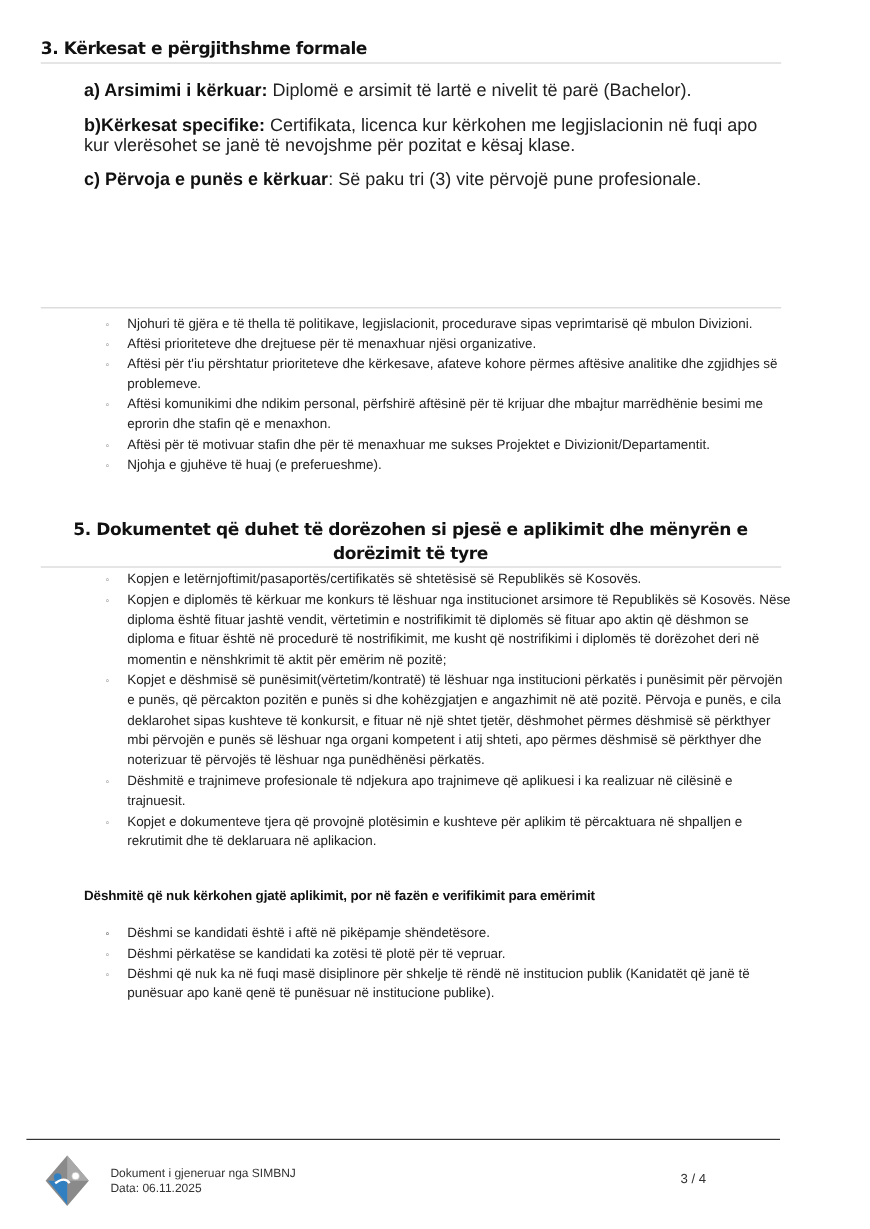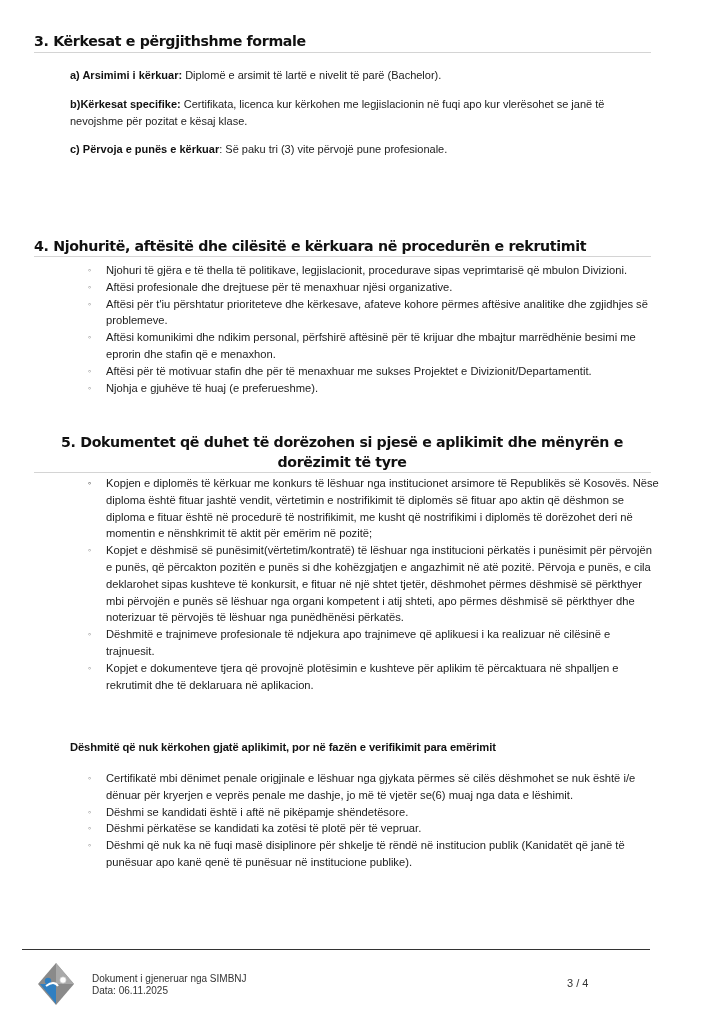--- a/index.html
+++ b/index.html
@@ -12,21 +12,21 @@
     .h2 {
       position: absolute; left: 34px; width: 616px;
       font-family: "DejaVu Sans", sans-serif; font-weight: bold; font-size: 14.2px;
       letter-spacing: -0.35px; line-height: 20px; color: #111;
     }
     .rule {
       position: absolute; left: 34px; width: 617px; height: 1px; background: #d4d4d4;
     }
     .para {
       position: absolute; left: 70px; width: 580px;
-      font-size: 11px; line-height: 17px; color: #222;
+      font-size: 15px; line-height: 17px; color: #222;
     }
     .para b { color: #111; }
 
     ul.bul {
       position: absolute; left: 70px; width: 590px; margin: 0; padding: 0; list-style: none;
       font-size: 11.2px; line-height: 16.8px; color: #222;
     }
     ul.bul li { position: relative; padding-left: 36px; }
     ul.bul li .dot {
       position: absolute; left: 18px; top: 0; color: #777; font-size: 9px;
@@ -55,47 +55,46 @@
   <div class="para" style="top:67px;">
     <b>a) Arsimimi i kërkuar:</b><span> Diplomë e arsimit të lartë e nivelit të parë (Bachelor).</span>
   </div>
   <div class="para" style="top:96px;">
     <b>b)Kërkesat specifike:</b><span> Certifikata, licenca kur kërkohen me legjislacionin në fuqi apo kur vlerësohet se janë të nevojshme për pozitat e kësaj klase.</span>
   </div>
   <div class="para" style="top:141px;">
     <b>c) Përvoja e punës e kërkuar</b><span>: Së paku tri (3) vite përvojë pune profesionale.</span>
   </div>
 
-  <div class="h2" style="top:236px;">4. Njohuritë, aftësitë dhe cilësitë e kërkuara në procedurën e rekrutimit</div>
   <div class="rule" style="top:256px;"></div>
 
   <ul class="bul" style="top:262px;">
     <li><span class="dot">◦</span><span>Njohuri të gjëra e të thella të politikave, legjislacionit, procedurave sipas veprimtarisë që mbulon Divizioni.</span></li>
-    <li><span class="dot">◦</span><span>Aftësi profesionale dhe drejtuese për të menaxhuar njësi organizative.</span></li>
+    <li><span class="dot">◦</span><span>Aftësi prioriteteve dhe drejtuese për të menaxhuar njësi organizative.</span></li>
     <li><span class="dot">◦</span><span>Aftësi për t'iu përshtatur prioriteteve dhe kërkesave, afateve kohore përmes aftësive analitike dhe zgjidhjes së problemeve.</span></li>
     <li><span class="dot">◦</span><span>Aftësi komunikimi dhe ndikim personal, përfshirë aftësinë për të krijuar dhe mbajtur marrëdhënie besimi me eprorin dhe stafin që e menaxhon.</span></li>
     <li><span class="dot">◦</span><span>Aftësi për të motivuar stafin dhe për të menaxhuar me sukses Projektet e Divizionit/Departamentit.</span></li>
     <li><span class="dot">◦</span><span>Njohja e gjuhëve të huaj (e preferueshme).</span></li>
   </ul>
 
   <div class="h2" style="top:432px;text-align:center;">5. Dokumentet që duhet të dorëzohen si pjesë e aplikimit dhe mënyrën e dorëzimit të tyre</div>
   <div class="rule" style="top:472px;"></div>
 
   <ul class="bul" style="top:475px;">
-    <li><span class="dot">◦</span></li>
+    <li><span class="dot">◦</span><span>Kopjen e letërnjoftimit/pasaportës/certifikatës së shtetësisë së Republikës së Kosovës.</span></li>
     <li><span class="dot">◦</span><span>Kopjen e diplomës të kërkuar me konkurs të lëshuar nga institucionet arsimore të Republikës së Kosovës. Nëse diploma është fituar jashtë vendit, vërtetimin e nostrifikimit të diplomës së fituar apo aktin që dëshmon se diploma e fituar është në procedurë të nostrifikimit, me kusht që nostrifikimi i diplomës të dorëzohet deri në momentin e nënshkrimit të aktit për emërim në pozitë;</span></li>
     <li><span class="dot">◦</span><span>Kopjet e dëshmisë së punësimit(vërtetim/kontratë) të lëshuar nga institucioni përkatës i punësimit për përvojën e punës, që përcakton pozitën e punës si dhe kohëzgjatjen e angazhimit në atë pozitë. Përvoja e punës, e cila deklarohet sipas kushteve të konkursit, e fituar në një shtet tjetër, dëshmohet përmes dëshmisë së përkthyer mbi përvojën e punës së lëshuar nga organi kompetent i atij shteti, apo përmes dëshmisë së përkthyer dhe noterizuar të përvojës të lëshuar nga punëdhënësi përkatës.</span></li>
     <li><span class="dot">◦</span><span>Dëshmitë e trajnimeve profesionale të ndjekura apo trajnimeve që aplikuesi i ka realizuar në cilësinë e trajnuesit.</span></li>
     <li><span class="dot">◦</span><span>Kopjet e dokumenteve tjera që provojnë plotësimin e kushteve për aplikim të përcaktuara në shpalljen e rekrutimit dhe të deklaruara në aplikacion.</span></li>
   </ul>
 
   <div class="subh" style="top:739px;">Dëshmitë që nuk kërkohen gjatë aplikimit, por në fazën e verifikimit para emërimit</div>
 
   <ul class="bul" style="top:770px;">
-    <li><span class="dot">◦</span><span>Certifikatë mbi dënimet penale origjinale e lëshuar nga gjykata përmes së cilës dëshmohet se nuk është i/e dënuar për kryerjen e veprës penale me dashje, jo më të vjetër se(6) muaj nga data e lëshimit.</span></li>
+    <li><span class="dot">◦</span></li>
     <li><span class="dot">◦</span><span>Dëshmi se kandidati është i aftë në pikëpamje shëndetësore.</span></li>
     <li><span class="dot">◦</span><span>Dëshmi përkatëse se kandidati ka zotësi të plotë për të vepruar.</span></li>
     <li><span class="dot">◦</span><span>Dëshmi që nuk ka në fuqi masë disiplinore për shkelje të rëndë në institucion publik (Kanidatët që janë të punësuar apo kanë qenë të punësuar në institucione publike).</span></li>
   </ul>
 
   <div class="footer-rule"></div>
   <svg class="logo" viewBox="0 0 40 44">
     <polygon points="20,1 38,22 20,43 2,22" fill="#8a8a8a"></polygon>
     <polygon points="20,1 38,22 20,22" fill="#a9a9a9"></polygon>
     <polygon points="4,22 20,22 20,42 14,34" fill="#2f7fc1"></polygon>

